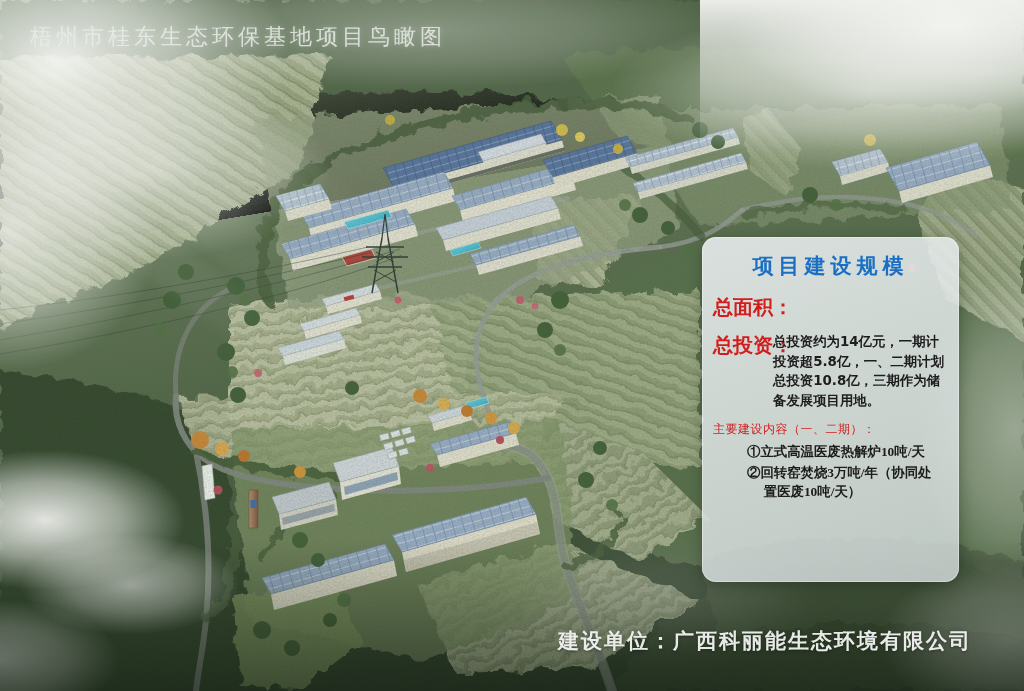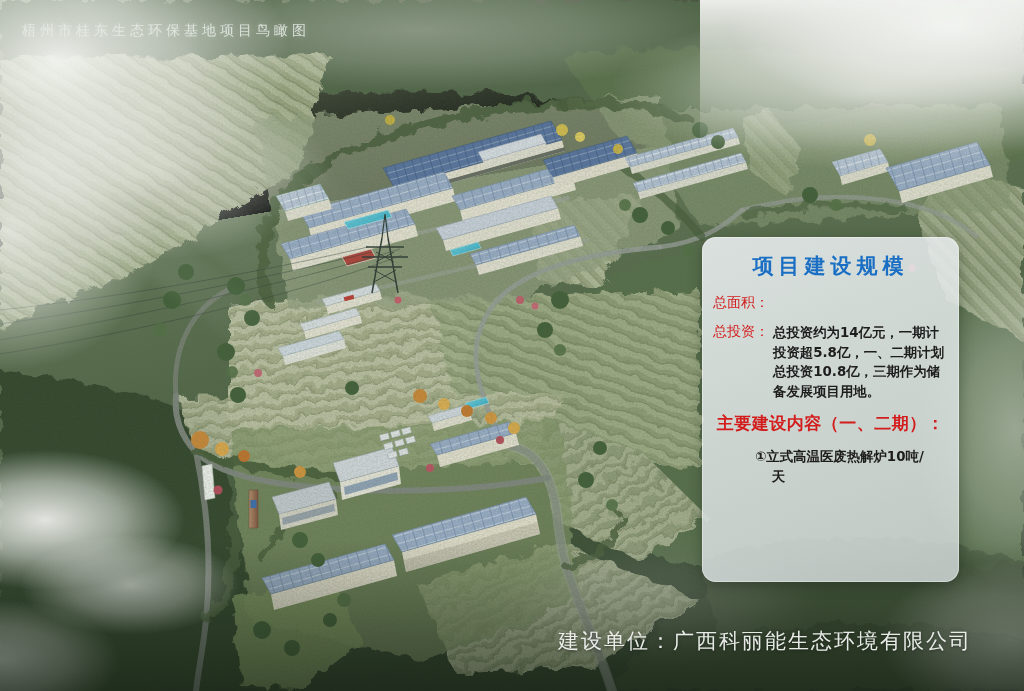--- a/index.html
+++ b/index.html
@@ -5,29 +5,29 @@
   html,body{margin:0;padding:0;background:#222;}
   #stage{
     position:relative;width:1024px;height:691px;overflow:hidden;
     font-family:"DejaVu Sans","Liberation Sans",sans-serif;
     background:#5d7150;
   }
   #stage svg{position:absolute;left:0;top:0;}
 
   
   .main-title{
-    position:absolute;left:22px;top:22px;
-    font-size:14px;font-weight:500;letter-spacing:4px;
+    position:absolute;left:30px;top:22px;
+    font-size:22px;font-weight:500;letter-spacing:4px;
     color:rgba(232,236,231,0.85);
     text-shadow:0 0 6px rgba(255,255,255,0.25);
     white-space:nowrap;
   }
   .builder-line{
     position:absolute;left:558px;top:627px;
-    font-size:21px;font-weight:400;letter-spacing:2px;
+    font-size:21px;font-weight:700;letter-spacing:2px;
     color:rgba(242,244,241,0.95);
     text-shadow:0 1px 3px rgba(0,0,0,0.35);
     white-space:nowrap;
   }
 
   
   .info-panel{
     position:absolute;left:702px;top:237px;width:257px;height:345px;
     background:linear-gradient(160deg,rgba(236,240,242,0.88),rgba(216,223,224,0.80));
     border-radius:14px;
@@ -38,31 +38,31 @@
   }
   .panel-header{
     text-align:center;
     font-size:21px;font-weight:700;letter-spacing:5px;
     color:#1a6fc4;
     margin:2px 0 14px 0;white-space:nowrap;
   }
   .panel-row{display:flex;align-items:flex-start;margin-bottom:11px;}
   .panel-label{
     flex:0 0 auto;width:60px;
-    font-size:14px;font-weight:400;color:#d31c1c;white-space:nowrap;
+    font-size:20px;font-weight:700;color:#d31c1c;white-space:nowrap;
   }
   .panel-text{
     flex:1 1 auto;
     font-size:13.4px;font-weight:700;line-height:19.5px;color:#1d1d1d;
   }
   .content-label{
-    font-size:17px;font-weight:700;color:#d31c1c;
-    margin:2px 0 4px 0;white-space:nowrap;letter-spacing:0.5px;text-align:center;
-  }
-  .content-items{list-style:none;margin:12px;padding:0 0 0 30px;}
+    font-size:12px;font-weight:400;color:#d31c1c;
+    margin:2px 0 4px 0;white-space:nowrap;letter-spacing:0.5px;
+  }
+  .content-items{list-style:none;margin:4px;padding:0 0 0 30px;font-family:Liberation Serif, serif;}
   .content-items li{
     font-size:13.4px;font-weight:700;line-height:19.5px;color:#1d1d1d;
     padding-left:1.25em;text-indent:-1.25em;margin-bottom:1px;
   }
 </style>
 </head>
 <body>
 
 <div id="stage">
 
@@ -437,18 +437,19 @@
   </div>
 
   <div class="panel-row">
     <span class="panel-label">总投资：</span>
     <span class="panel-text">总投资约为14亿元，一期计投资超5.8亿，一、二期计划总投资10.8亿，三期作为储备发展项目用地。</span>
   </div>
 
   <div class="content-label">主要建设内容（一、二期）：</div>
   <ul class="content-items">
     <li>①立式高温医废热解炉10吨/天</li>
+    <li>②回转窑焚烧3万吨/年（协同处置医废10吨/天）</li>
   </ul>
 </div>
 
 <div class="builder-line">建设单位：广西科丽能生态环境有限公司</div>
 
 </div>
 
 </body></html>

